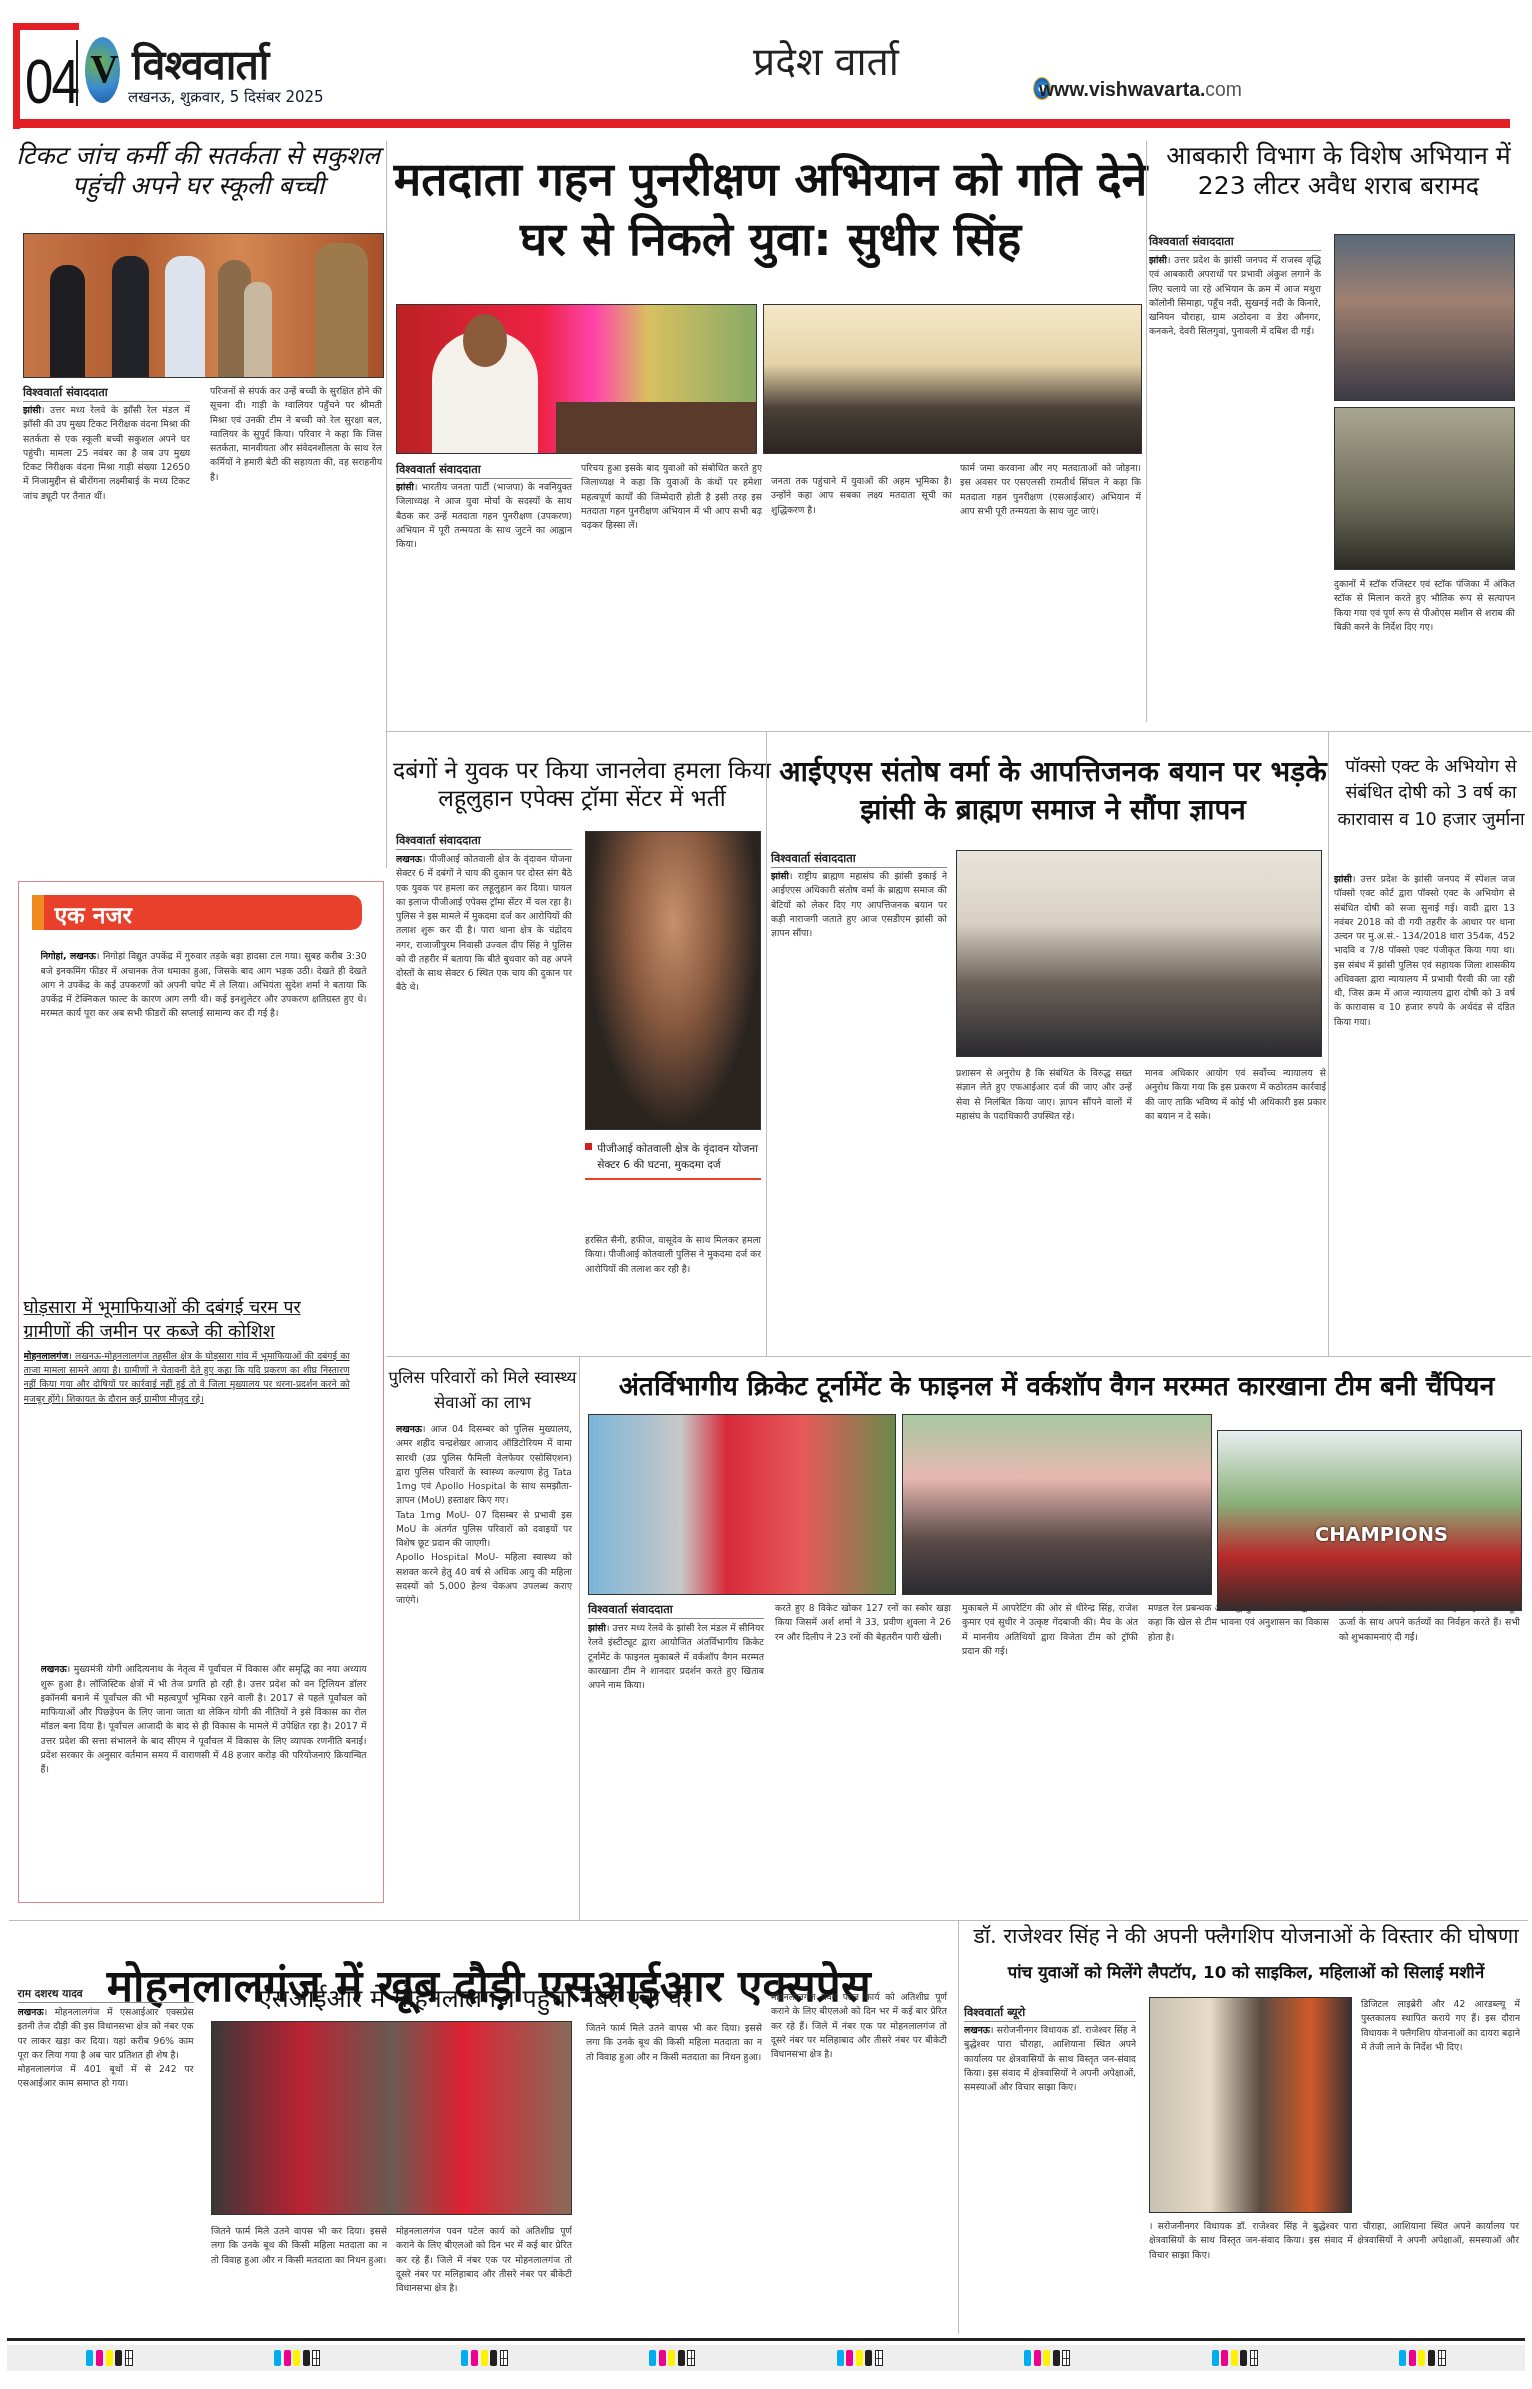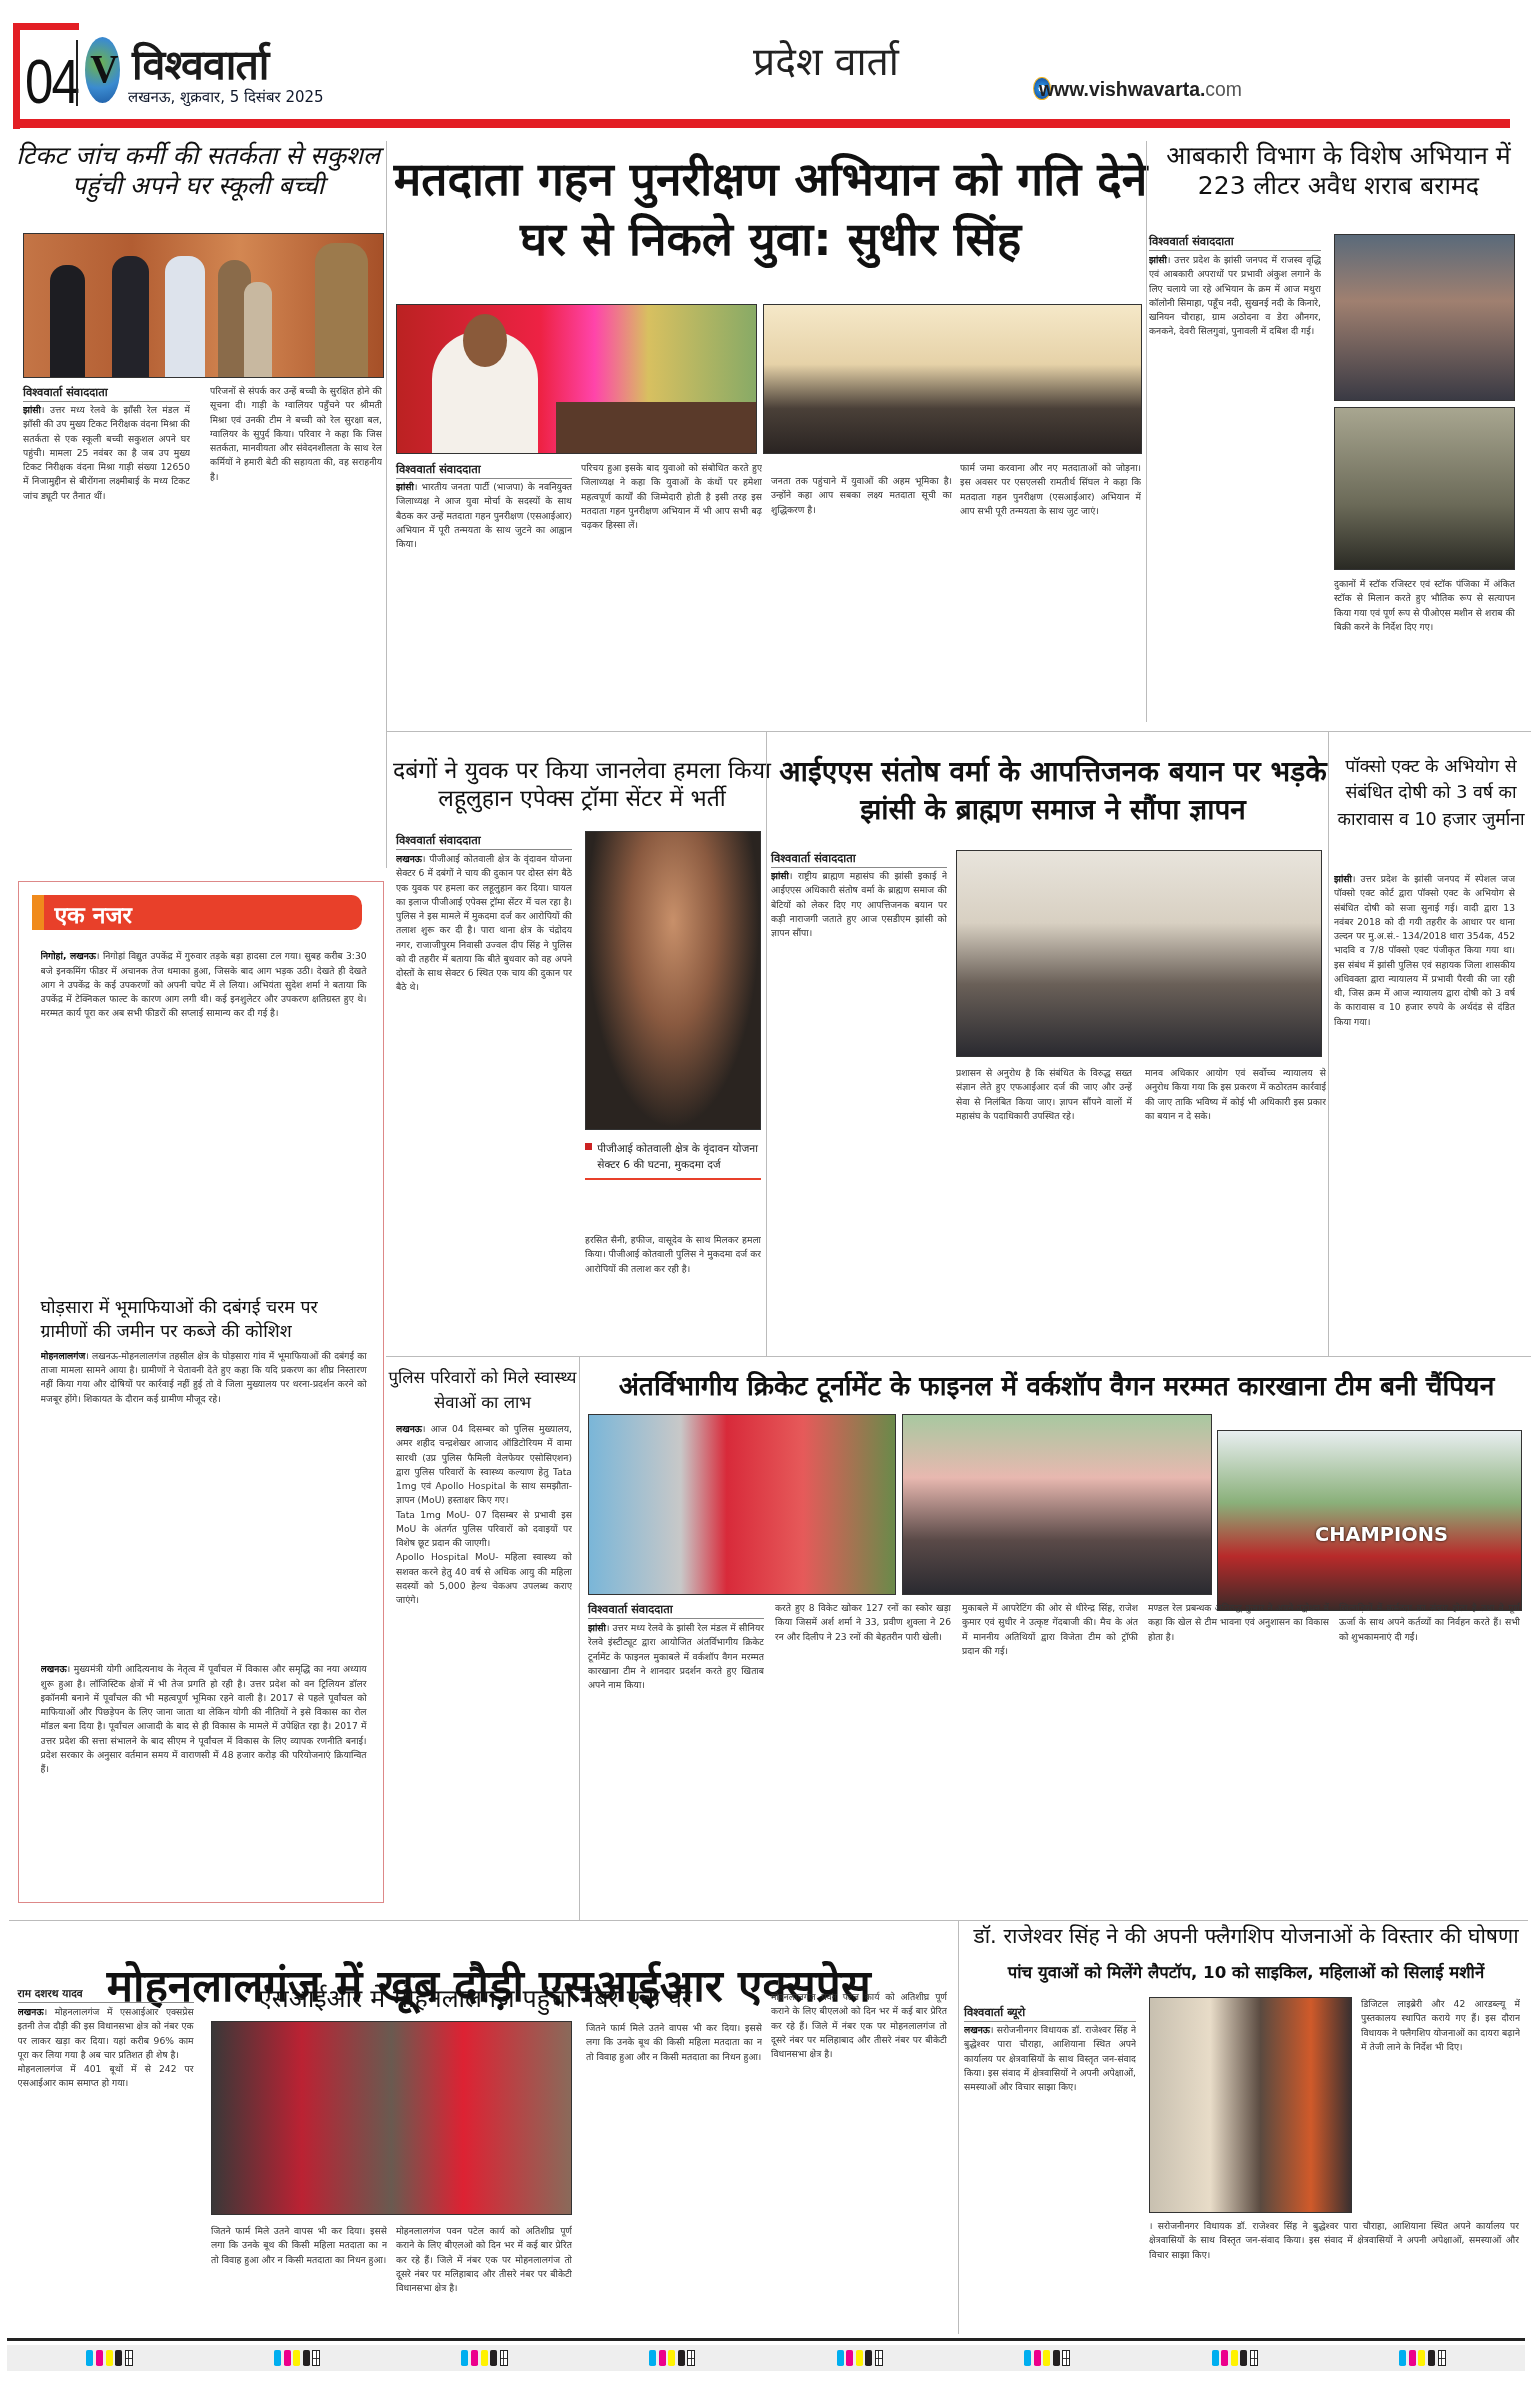--- a/index.html
+++ b/index.html
@@ -65,40 +65,40 @@
 <div class="abs body-text" style="left:23px;top:403px;width:167px;height:467px;overflow:hidden;"><b>झांसी</b><span>। उत्तर मध्य रेलवे के झाँसी रेल मंडल में झाँसी की उप मुख्य टिकट निरीक्षक वंदना मिश्रा की सतर्कता से एक स्कूली बच्ची सकुशल अपने घर पहुंची। मामला 25 नवंबर का है जब उप मुख्य टिकट निरीक्षक वंदना मिश्रा गाड़ी संख्या 12650 में निजामुद्दीन से बीरोंगना लक्ष्मीबाई के मध्य टिकट जांच ड्यूटी पर तैनात थीं।</span></div>
 <div class="abs body-text" style="left:210px;top:384px;width:172px;height:476px;overflow:hidden;"><span>परिजनों से संपर्क कर उन्हें बच्ची के सुरक्षित होने की सूचना दी। गाड़ी के ग्वालियर पहुँचने पर श्रीमती मिश्रा एवं उनकी टीम ने बच्ची को रेल सुरक्षा बल, ग्वालियर के सुपुर्द किया। परिवार ने कहा कि जिस सतर्कता, मानवीयता और संवेदनशीलता के साथ रेल कर्मियों ने हमारी बेटी की सहायता की, वह सराहनीय है।</span></div>
 
 <div class="abs ek-nazar">
   <div class="ek-tag">
       <span>एक नजर</span>
     </div>
   <div style="position:absolute;left:22px;top:62px;width:326px;">
     <div class="body-text" style="margin-top:5.3px;height:264px;overflow:hidden;"><b>निगोहां, लखनऊ</b><span>। निगोहां विद्युत उपकेंद्र में गुरुवार तड़के बड़ा हादसा टल गया। सुबह करीब 3:30 बजे इनकमिंग फीडर में अचानक तेज धमाका हुआ, जिसके बाद आग भड़क उठी। देखते ही देखते आग ने उपकेंद्र के कई उपकरणों को अपनी चपेट में ले लिया। अभियंता सुदेश शर्मा ने बताया कि उपकेंद्र में टेक्निकल फाल्ट के कारण आग लगी थी। कई इनशुलेटर और उपकरण क्षतिग्रस्त हुए थे। मरम्मत कार्य पूरा कर अब सभी फीडरों की सप्लाई सामान्य कर दी गई है।</span></div>
   </div>
-  <div style="position:absolute;left:22px;top:414px;width:326px;">
+  <div style="position:absolute;left:5px;top:414px;width:326px;text-decoration:underline;">
     <div class="sub-hl">घोड़सारा में भूमाफियाओं की दबंगई चरम पर ग्रामीणों की जमीन पर कब्जे की कोशिश</div>
     <div class="body-text" style="margin-top:5.3px;height:247px;overflow:hidden;"><b>मोहनलालगंज</b><span>। लखनऊ-मोहनलालगंज तहसील क्षेत्र के घोड़सारा गांव में भूमाफियाओं की दबंगई का ताजा मामला सामने आया है। ग्रामीणों ने चेतावनी देते हुए कहा कि यदि प्रकरण का शीघ्र निस्तारण नहीं किया गया और दोषियों पर कार्रवाई नहीं हुई तो वे जिला मुख्यालय पर धरना-प्रदर्शन करने को मजबूर होंगे। शिकायत के दौरान कई ग्रामीण मौजूद रहे।</span></div>
   </div>
   <div style="position:absolute;left:22px;top:775px;width:326px;">
     <div class="body-text" style="margin-top:5.3px;height:176px;overflow:hidden;"><b>लखनऊ</b><span>। मुख्यमंत्री योगी आदित्यनाथ के नेतृत्व में पूर्वांचल में विकास और समृद्धि का नया अध्याय शुरू हुआ है। लॉजिस्टिक क्षेत्रों में भी तेज प्रगति हो रही है। उत्तर प्रदेश को वन ट्रिलियन डॉलर इकॉनमी बनाने में पूर्वांचल की भी महत्वपूर्ण भूमिका रहने वाली है। 2017 से पहले पूर्वांचल को माफियाओं और पिछड़ेपन के लिए जाना जाता था लेकिन योगी की नीतियों ने इसे विकास का रोल मॉडल बना दिया है। पूर्वांचल आजादी के बाद से ही विकास के मामले में उपेक्षित रहा है। 2017 में उत्तर प्रदेश की सत्ता संभालने के बाद सीएम ने पूर्वांचल में विकास के लिए व्यापक रणनीति बनाई। प्रदेश सरकार के अनुसार वर्तमान समय में वाराणसी में 48 हजार करोड़ की परियोजनाएं क्रियान्वित हैं।</span></div>
   </div>
 </div>
 
 <div class="abs headline hl-bold" style="left:392px;top:150px;width:757px;font-size:46px;line-height:1.3;">मतदाता गहन पुनरीक्षण अभियान को गति देने घर से निकले युवा: सुधीर सिंह</div>
 <div class="abs photo" style="left:396px;top:304px;width:361px;height:150px;background:linear-gradient(90deg,#b22 0%,#e24 40%,#f4a 55%,#d8c060 70%,#8a6 100%);">
   <div style="position:absolute;left:35px;top:26.4px;width:106px;height:123px;background:#f4f0ea;border-radius:48px 48px 0 0"></div>
   <div style="position:absolute;left:66px;top:8.8px;width:44px;height:53px;background:#8a5a3a;border-radius:50%"></div>
   <div style="position:absolute;left:159px;top:97px;width:203px;height:53px;background:#5a3a2a"></div>
 </div>
 <div class="abs photo" style="left:763px;top:304px;width:379px;height:150px;background:linear-gradient(180deg,#f5e8c8 0%,#e6d2a8 40%,#4a4038 70%,#2a2422 100%);"></div>
 <div class="abs" style="left:396px;top:461px;width:176px;">
     <div class="byline">विश्ववार्ता संवाददाता</div>
   </div>
-<div class="abs body-text" style="left:396px;top:480px;width:176px;height:247px;overflow:hidden;"><b>झांसी</b><span>। भारतीय जनता पार्टी (भाजपा) के नवनियुक्त जिलाध्यक्ष ने आज युवा मोर्चा के सदस्यों के साथ बैठक कर उन्हें मतदाता गहन पुनरीक्षण (एसआईआर) अभियान में पूरी तन्मयता के साथ जुटने का आह्वान किया।</span></div>
+<div class="abs body-text" style="left:396px;top:480px;width:176px;height:247px;overflow:hidden;"><b>झांसी</b><span>। भारतीय जनता पार्टी (भाजपा) के नवनियुक्त जिलाध्यक्ष ने आज युवा मोर्चा के सदस्यों के साथ बैठक कर उन्हें मतदाता गहन पुनरीक्षण (उपकरण) अभियान में पूरी तन्मयता के साथ जुटने का आह्वान किया।</span></div>
 <div class="abs body-text" style="left:581px;top:461px;width:181px;height:264px;overflow:hidden;"><span>परिचय हुआ इसके बाद युवाओ को संबोधित करते हुए जिलाध्यक्ष ने कहा कि युवाओं के कंधों पर हमेशा महत्वपूर्ण कार्यों की जिम्मेदारी होती है इसी तरह इस मतदाता गहन पुनरीक्षण अभियान में भी आप सभी बढ़ चढ़कर हिस्सा लें।</span></div>
 <div class="abs body-text" style="left:771px;top:438px;width:181px;height:264px;overflow:hidden;margin-top:36px;"><span>जनता तक पहुंचाने में युवाओं की अहम भूमिका है। उन्होंने कहा आप सबका लक्ष्य मतदाता सूची का शुद्धिकरण है।</span></div>
 <div class="abs body-text" style="left:960px;top:461px;width:181px;height:264px;overflow:hidden;"><span>फार्म जमा करवाना और नए मतदाताओं को जोड़ना। इस अवसर पर एसएलसी रामतीर्थ सिंघल ने कहा कि मतदाता गहन पुनरीक्षण (एसआईआर) अभियान में आप सभी पूरी तन्मयता के साथ जुट जाएं।</span></div>
 
 <div class="abs headline" style="left:1149px;top:141px;width:379px;font-size:25px;">आबकारी विभाग के विशेष अभियान में 223 लीटर अवैध शराब बरामद</div>
 <div class="abs" style="left:1149px;top:233px;width:172px;">
     <div class="byline">विश्ववार्ता संवाददाता</div>
   </div>
 <div class="abs body-text" style="left:1149px;top:253px;width:172px;height:458px;overflow:hidden;"><b>झांसी</b><span>। उत्तर प्रदेश के झांसी जनपद में राजस्व वृद्धि एवं आबकारी अपराधों पर प्रभावी अंकुश लगाने के लिए चलाये जा रहे अभियान के क्रम में आज मथुरा कॉलोनी सिमाहा, पहूँच नदी, सुखनई नदी के किनारे, खनियन चौराहा, ग्राम अठोदना व डेरा औनगर, कनकने, देवरी सिलगुवां, पुनावली में दबिश दी गई।</span></div>
 <div class="abs photo" style="left:1334px;top:234px;width:181px;height:167px;background:linear-gradient(180deg,#5a6a7a 0%,#a08070 40%,#3a3a44 100%);"></div>

